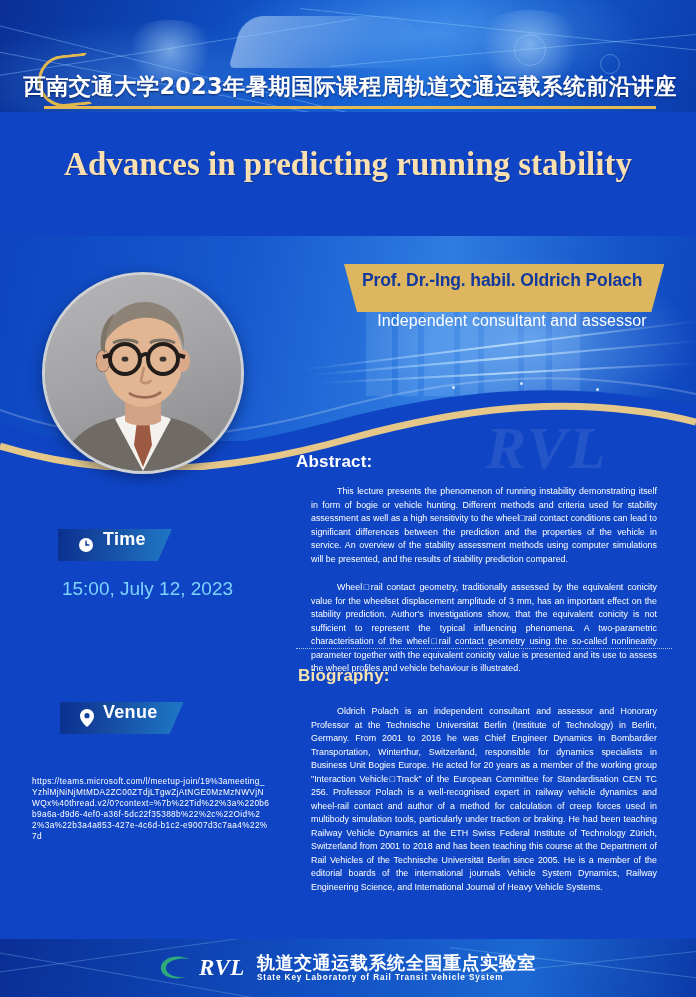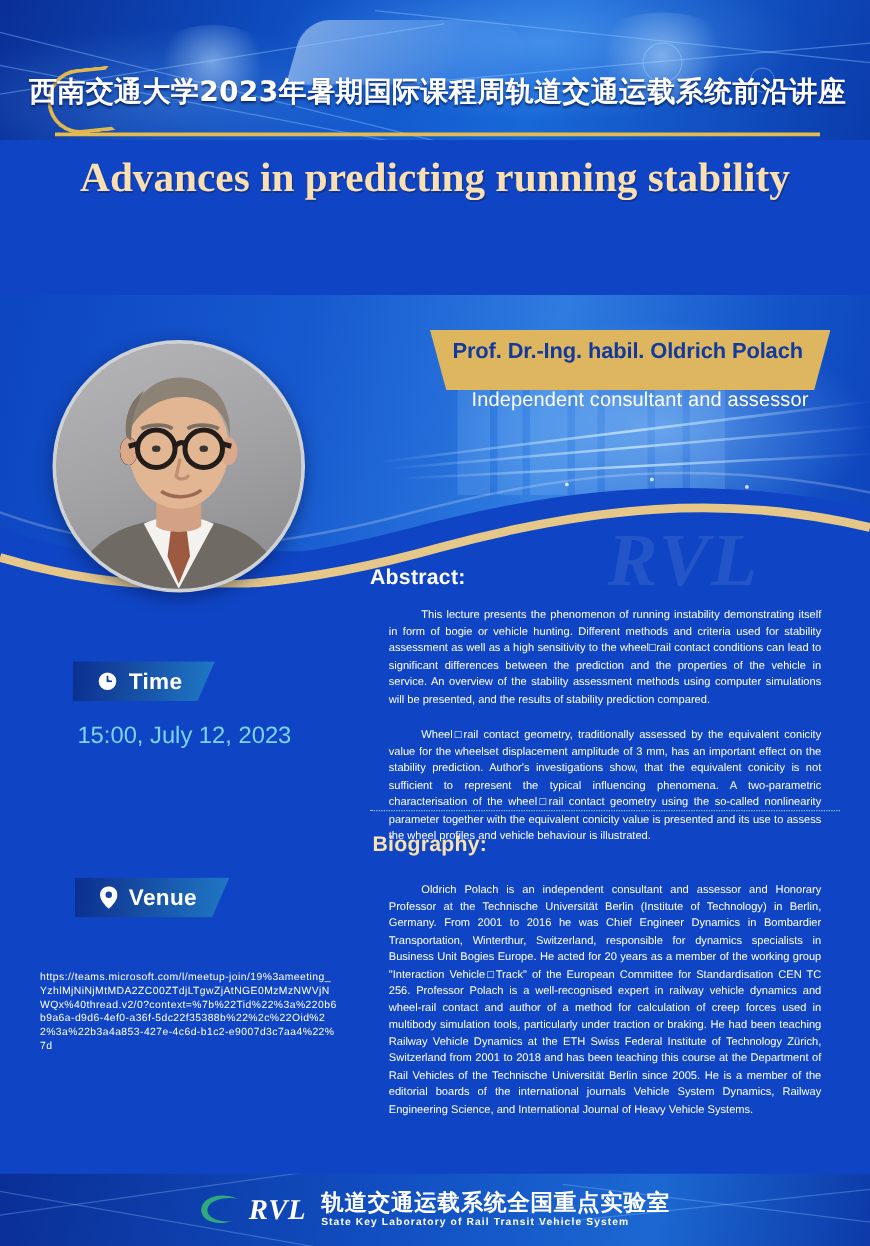--- a/index.html
+++ b/index.html
@@ -54,21 +54,21 @@
     transform: skewX(-16deg);
     filter: blur(.4px);
   }
 
   
   .cn-header {
     position: absolute;
     left: 45px; top: 58px;
     width: 610px; height: 44px;
     display: flex;
-    align-items: flex-start;
+    align-items: flex-end;
     justify-content: center;
   }
   .cn-header .cn-text {
     font-family: "DejaVu Sans", sans-serif;
     font-weight: 700;
     font-size: 22.5px;
     letter-spacing: .2px;
     color: #ffffff;
     white-space: nowrap;
     text-shadow: 0 1px 2px rgba(0,20,70,.75);
@@ -87,21 +87,21 @@
   .gold-rule {
     position: absolute;
     left: 44px; top: 106px;
     width: 612px; height: 3px;
     background: #e3bb52;
   }
 
   
   .main-title {
     position: absolute;
-    left: 28px; top: 123px;
+    left: 28px; top: 144px;
     width: 640px;
     text-align: center;
     font-family: "Liberation Serif", serif;
     font-weight: 700;
     font-size: 33px;
     line-height: 1.22;
     color: #fadfb0;
     text-shadow: 1px 1px 0 rgba(20,40,110,.55);
   }
   .main-title .l2 { display: block; }
@@ -185,21 +185,20 @@
     font-size: 16px;
     color: #ffffff;
     letter-spacing: .1px;
   }
 
   
   .badge {
     position: absolute;
     height: 32px;
     display: flex;
-    align-items: center;
     gap: 9px;
     padding: 0 26px 0 20px;
     background: linear-gradient(95deg, #0a3090 0%, #15489f 35%, #1f79c6 100%);
     clip-path: polygon(0 0, 100% 0, calc(100% - 14px) 100%, 0 100%);
   }
   .badge .b-label {
     font-size: 18px;
     font-weight: 700;
     color: #ffffff;
     letter-spacing: .3px;

